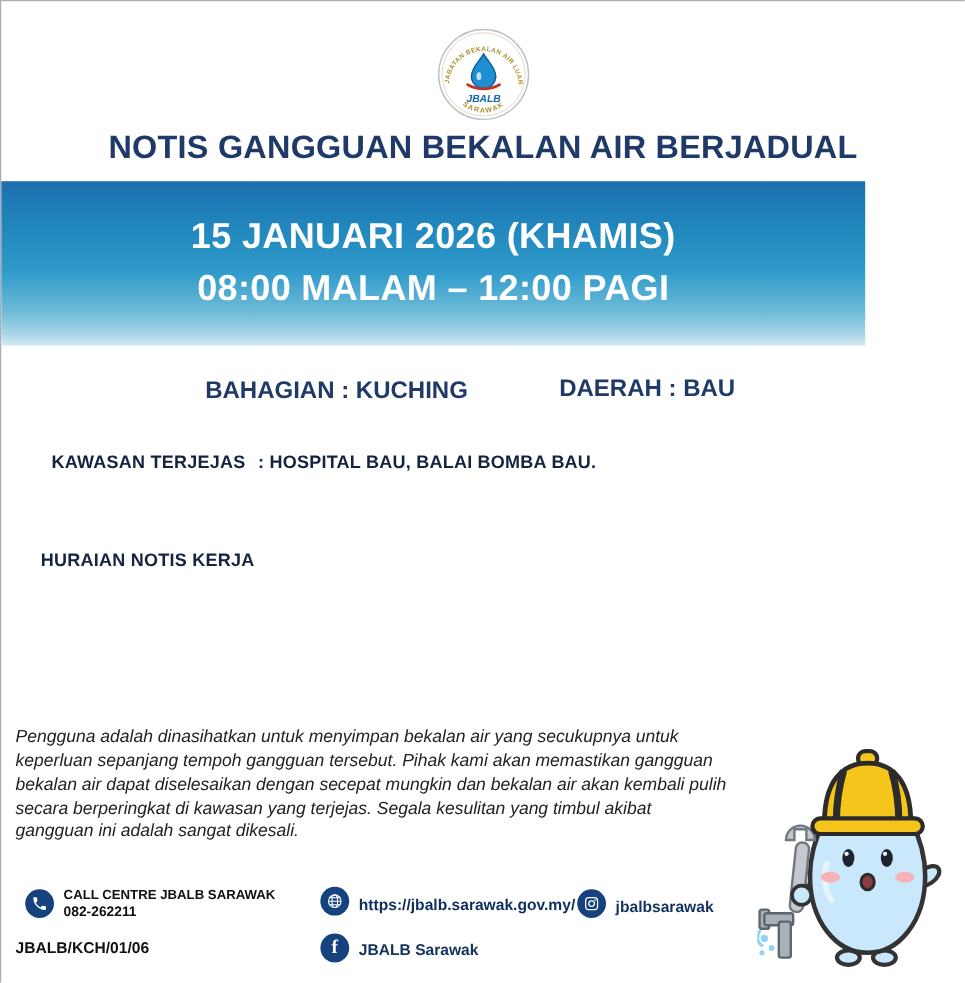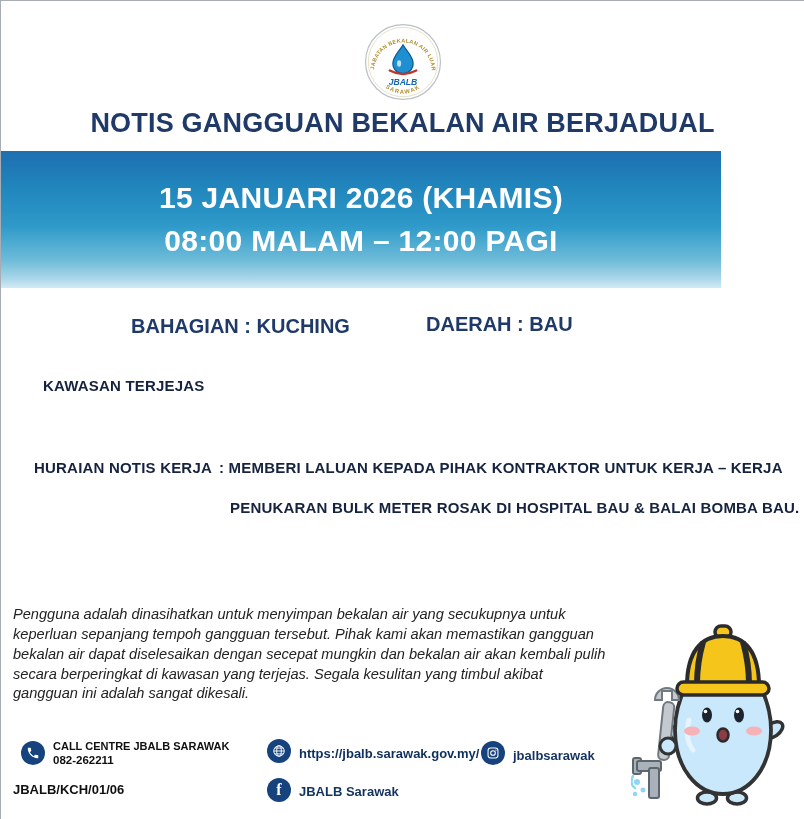--- a/index.html
+++ b/index.html
@@ -13,21 +13,21 @@
   .logo{position:absolute;left:363px;top:22px;width:78px;height:78px;}
   
   .title{position:absolute;left:0;right:0;top:107px;text-align:center;
     font-weight:bold;font-size:27px;color:#1f3a68;letter-spacing:.2px;}
   
   .banner{position:absolute;left:0;top:150px;width:720px;height:137px;
     background:linear-gradient(180deg,#1d6fb0 0%,#2187bd 28%,#2f9aca 55%,#6fbcd9 80%,#a9d6e8 93%,#d3ebf3 100%);
     display:flex;flex-direction:column;align-items:center;justify-content:center;gap:9px;}
   .banner-line{color:#ffffff;font-weight:bold;font-size:30px;letter-spacing:.3px;}
   
-  .region{font-size:20px;font-weight:bold;color:#1f3a68;}
+  .region{font-size:20px;font-weight:bold;color:#1f3a68;margin-left:40px;}
   .bahagian{left:130px;top:314px;}
   .daerah{left:425px;top:312px;}
   
   .flabel,.fvalue{font-weight:bold;color:#16233f;font-size:15px;letter-spacing:.2px;}
   .kawasan-label{left:42px;top:376px;}
   .kawasan-value{left:214px;top:376px;}
   .huraian-label{left:33px;top:458px;}
   .huraian-line1{left:218px;top:458px;}
   .huraian-line2{left:229px;top:498px;}
   
@@ -88,24 +88,23 @@
 
   <div class="banner">
     <div class="banner-line">15 JANUARI 2026 (KHAMIS)</div>
     <div class="banner-line">08:00 MALAM – 12:00 PAGI</div>
   </div>
 
   <div class="abs region bahagian">BAHAGIAN : KUCHING</div>
   <div class="abs region daerah">DAERAH : BAU</div>
 
   <div class="abs flabel kawasan-label">KAWASAN TERJEJAS</div>
+  <div class="abs fvalue kawasan-value">: HOSPITAL BAU, BALAI BOMBA BAU.</div>
 
   <div class="abs flabel huraian-label">HURAIAN NOTIS KERJA</div>
-  <div class="abs fvalue huraian-line1">: MEMBERI LALUAN KEPADA PIHAK KONTRAKTOR UNTUK KERJA – KERJA</div>
-  <div class="abs fvalue huraian-line2">PENUKARAN BULK METER ROSAK DI HOSPITAL BAU &amp; BALAI BOMBA BAU.</div>
 
   <p class="advisory">Pengguna adalah dinasihatkan untuk menyimpan bekalan air yang secukupnya untuk keperluan sepanjang tempoh gangguan tersebut. Pihak kami akan memastikan gangguan bekalan air dapat diselesaikan dengan secepat mungkin dan bekalan air akan kembali pulih secara berperingkat di kawasan yang terjejas. Segala kesulitan yang timbul akibat gangguan ini adalah sangat dikesali.</p>
 
   <div class="slash slash1"></div>
   <div class="slash slash2"></div>
   <div class="slash slash3"></div>
 
   <div class="icircle ic-phone">
     <svg viewBox="0 0 24 24">
         <path d="M6.6 10.8a15 15 0 0 0 6.6 6.6l2.2-2.2c.3-.3.7-.4 1-.2 1.2.4 2.4.6 3.6.6.6 0 1 .4 1 1V20c0 .6-.4 1-1 1C10.8 21 3 13.2 3 4c0-.6.4-1 1-1h3.4c.6 0 1 .4 1 1 0 1.2.2 2.4.6 3.6.1.3 0 .7-.2 1l-2.2 2.2z" fill="#ffffff"></path>

